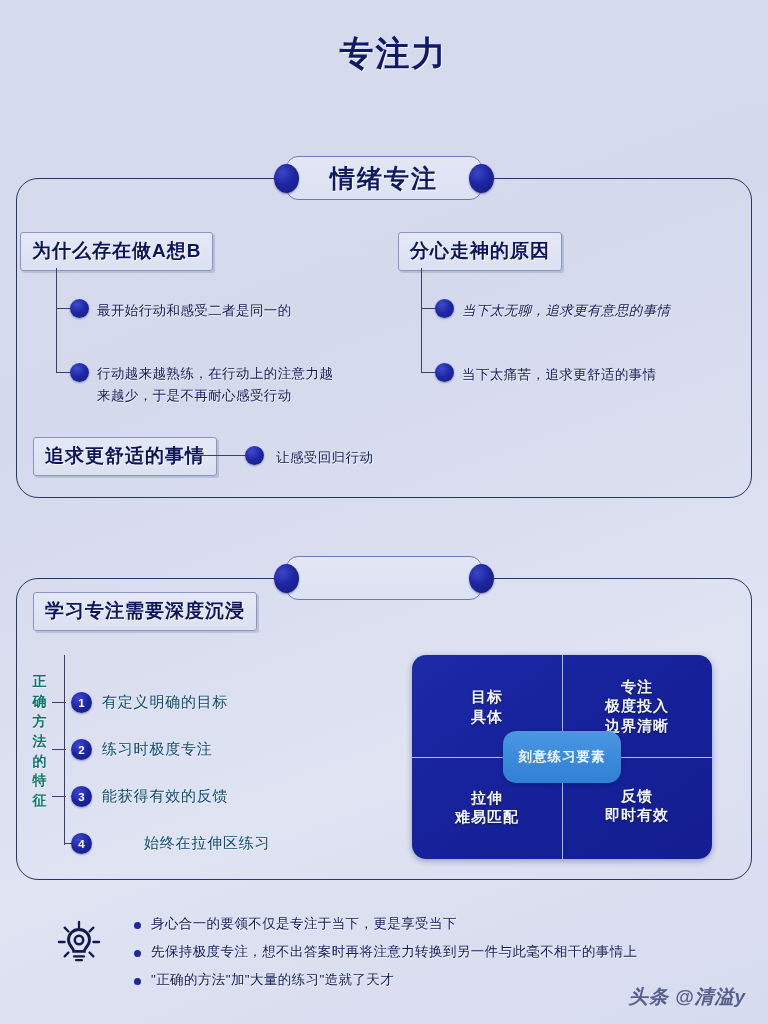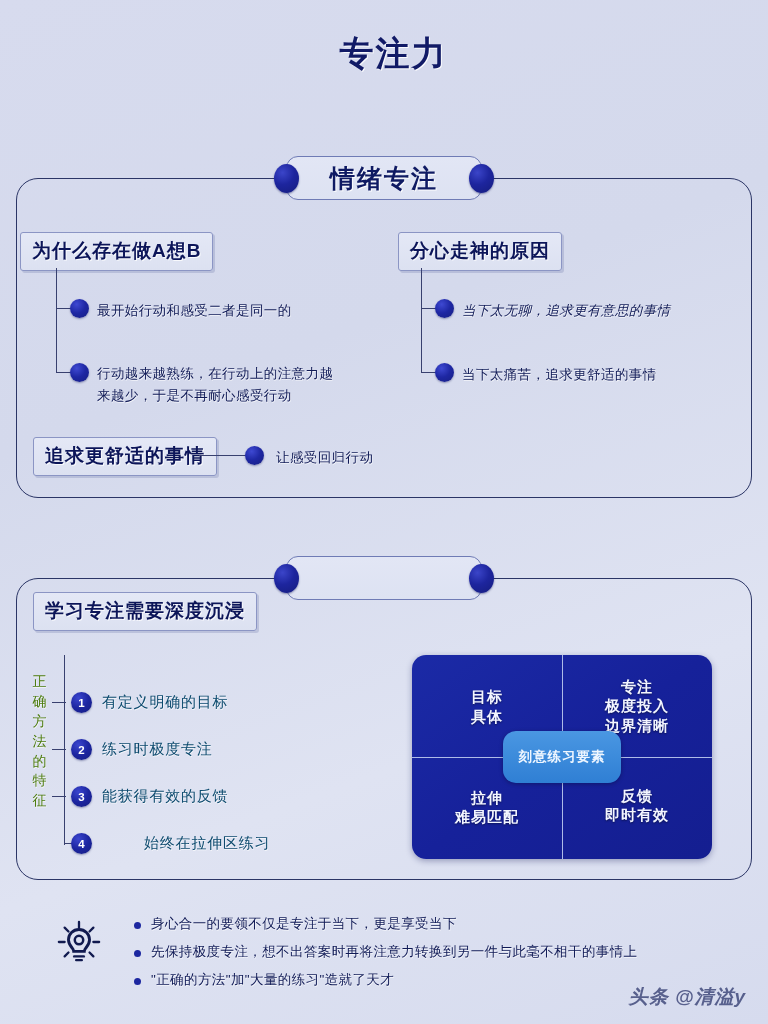--- a/index.html
+++ b/index.html
@@ -107,21 +107,21 @@
     color:#fff;font-size:11.5px;font-weight:bold;
     display:flex;align-items:center;justify-content:center;
     box-shadow:0 1px 2px rgba(20,25,90,.4);
   }
   .ntext{
     position:absolute;font-size:15px;color:#0c4a6e;letter-spacing:.8px;
     text-shadow:.5px .5px 0 rgba(255,255,255,.7);
   }
   .vertlabel{
     position:absolute;width:17px;
-    font-size:14px;font-weight:normal;color:#4d7c0f;line-height:1.42;
+    font-size:14px;font-weight:bold;color:#0f766e;line-height:1.42;
     text-align:center;letter-spacing:0;
     text-shadow:.5px .5px 0 rgba(255,255,255,.7);
   }
 
   
   #quadrant{
     position:absolute;left:412px;top:655px;width:300px;height:204px;
     background:linear-gradient(145deg,#1b2aa6 0%,#16219a 50%,#141e90 100%);
     border-radius:14px;
     box-shadow:0 2px 6px rgba(20,25,90,.35);

